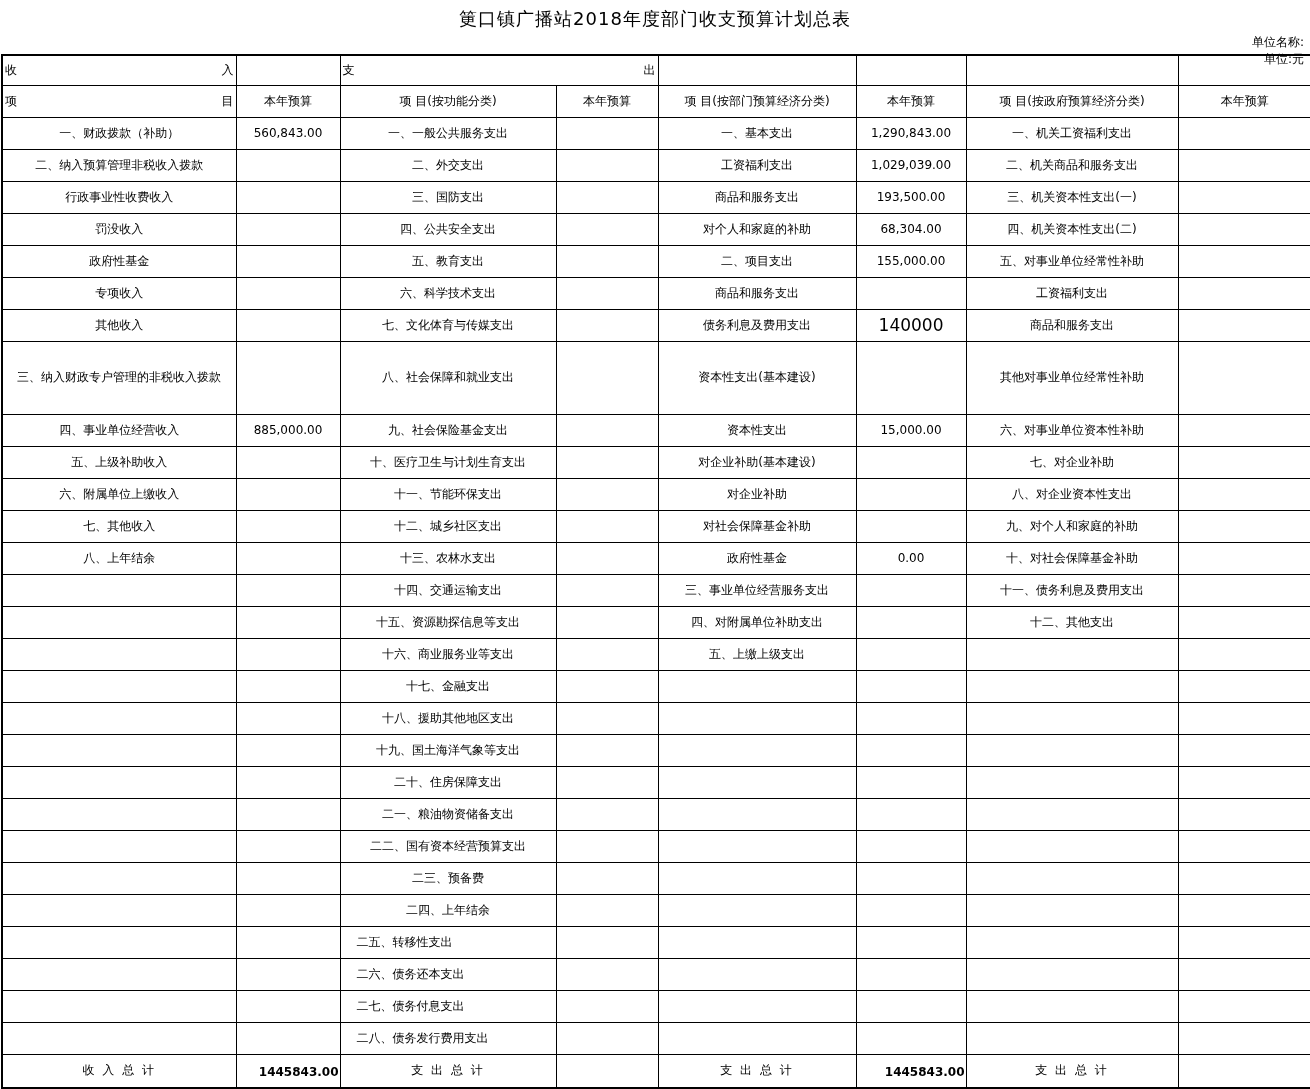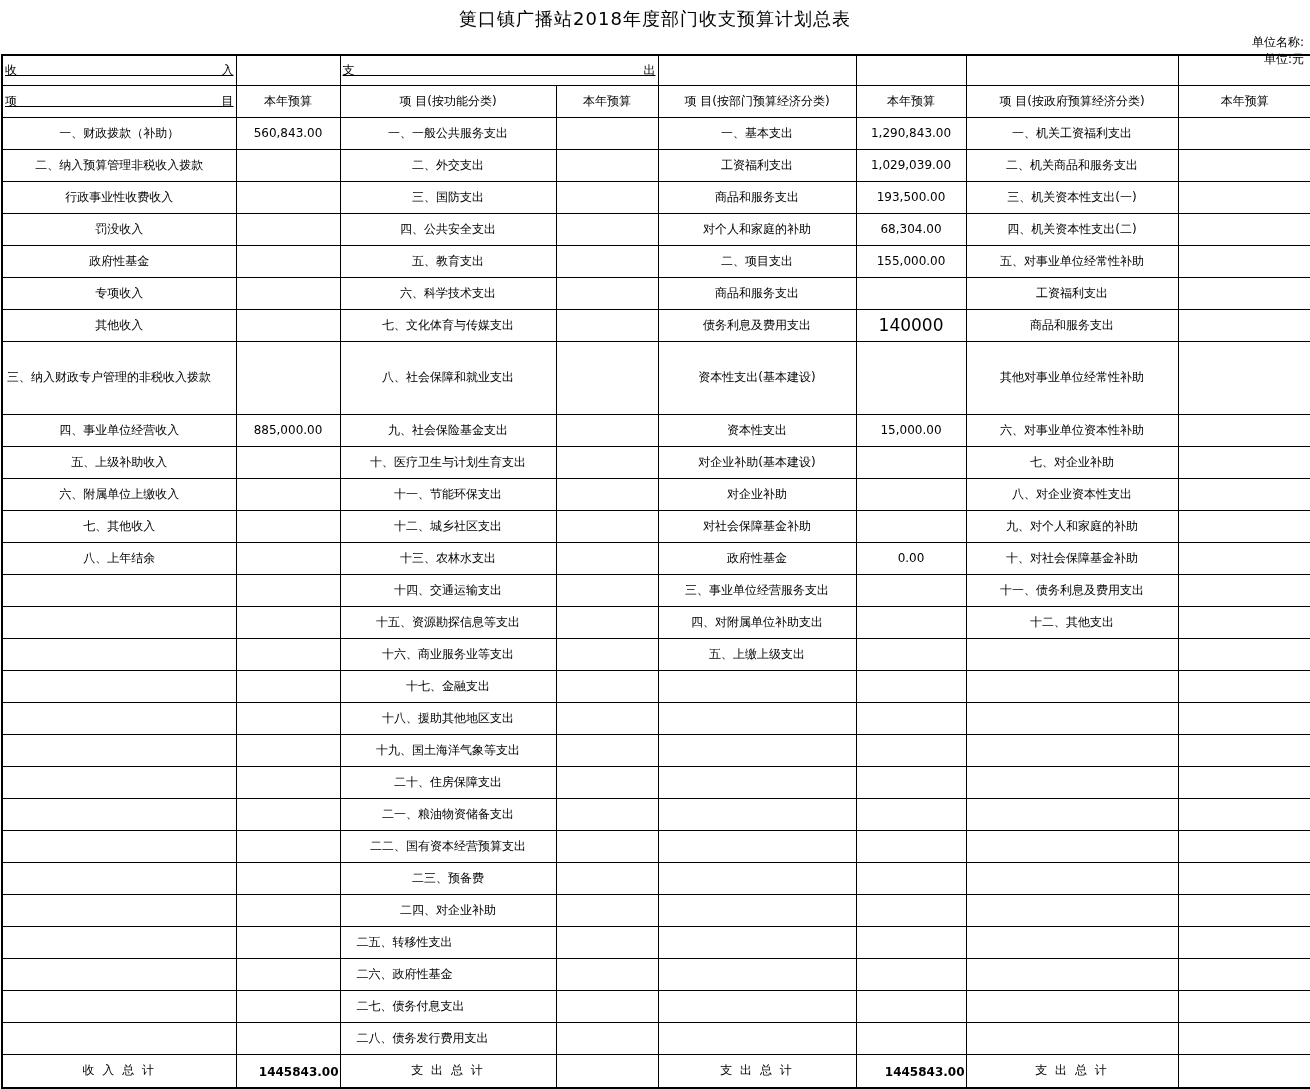--- a/index.html
+++ b/index.html
@@ -25,27 +25,27 @@
     font-weight:normal; font-size:12px; padding:0 2px;
     overflow:hidden; white-space:nowrap;
   }
   thead tr.group-row { height:30px; }
   thead tr.col-header-row { height:32px; }
   tbody tr { height:32px; }
   tbody tr:nth-child(8) { height:73px; }
   tfoot tr { height:34px; }
 
   
-  .distribute { text-align:justify; text-align-last:justify; text-justify:inter-character;text-decoration:underline; }
+  .distribute { text-align:justify; text-align-last:justify; text-justify:inter-character; }
   .pad-income { padding:0 45px; }
   .pad-item   { padding:0 55px; }
   .pad-expend { padding:0 40px; }
 
   
-  tbody tr:nth-child(8)  td:nth-child(1) { text-align:left; padding-left:4px; }
+  tbody tr:nth-child(8)  td:nth-child(1) { text-align:left; padding-left:14px; }
   tbody tr:nth-child(n+25) td:nth-child(3) { text-align:left; padding-left:16px; }
   tbody tr:nth-child(7)  td:nth-child(6) { font-size:17px; }
 
   tfoot td.total-label { letter-spacing:2px; }
   tfoot td.total-val {
     text-align:right; vertical-align:bottom;
     font-weight:bold; font-size:12px; line-height:1.05; padding:0 1px 8px 0;
   }
 </style>
 </head>
@@ -317,41 +317,41 @@
     <td>二三、预备费</td>
     <td></td>
     <td></td>
     <td></td>
     <td></td>
     <td></td>
   </tr>
       <tr>
     <td></td>
     <td></td>
-    <td>二四、对企业补助</td>
+    <td>二四、上年结余</td>
     <td></td>
     <td></td>
     <td></td>
     <td></td>
     <td></td>
   </tr>
       <tr>
     <td></td>
     <td></td>
     <td>二五、转移性支出</td>
     <td></td>
     <td></td>
     <td></td>
     <td></td>
     <td></td>
   </tr>
       <tr>
     <td></td>
     <td></td>
-    <td>二六、政府性基金</td>
+    <td>二六、债务还本支出</td>
     <td></td>
     <td></td>
     <td></td>
     <td></td>
     <td></td>
   </tr>
       <tr>
     <td></td>
     <td></td>
     <td>二七、债务付息支出</td>

